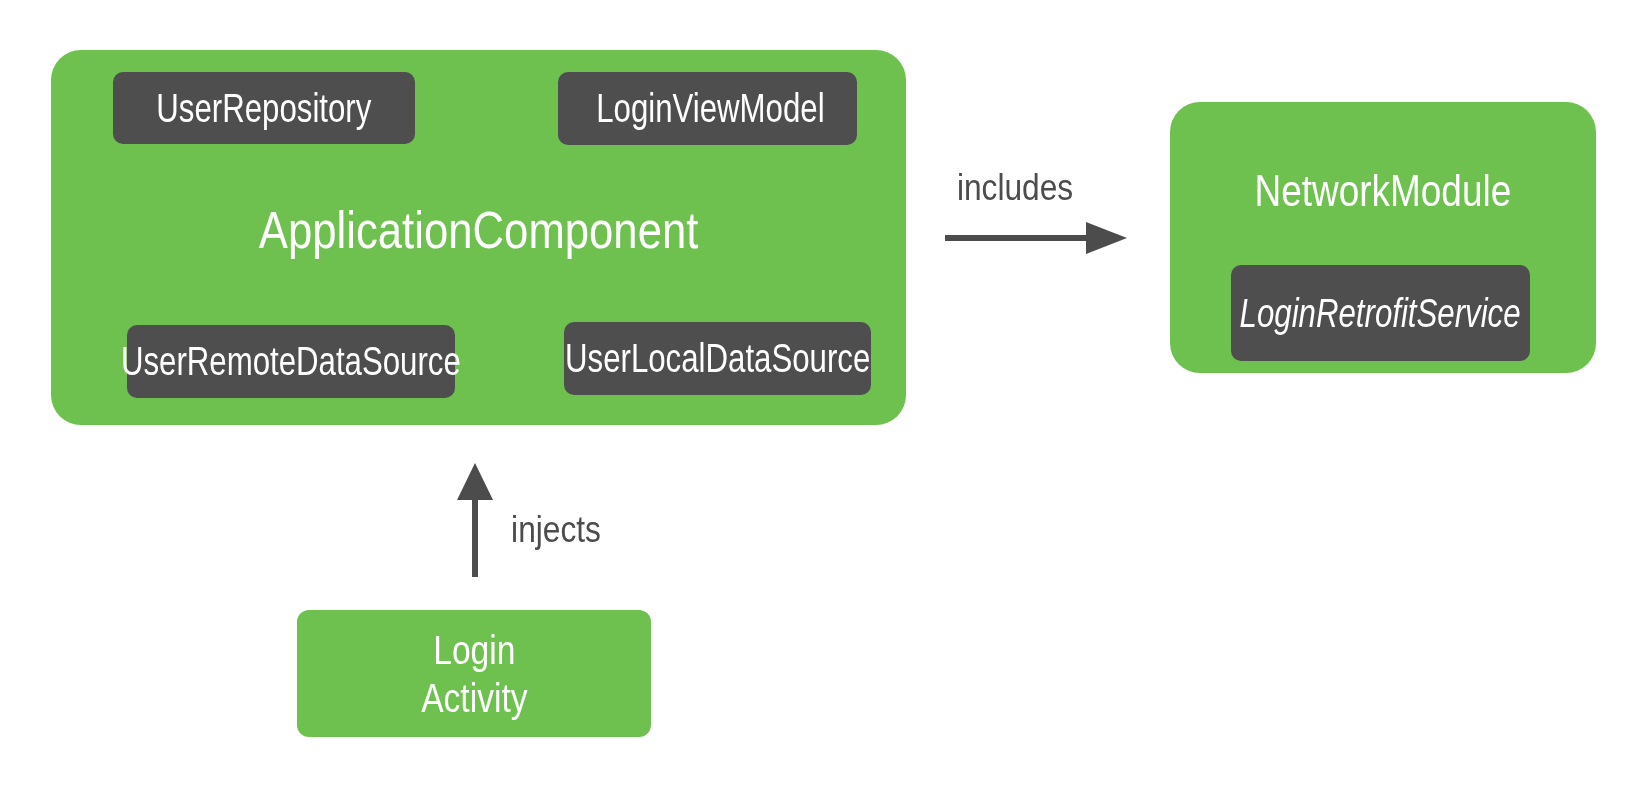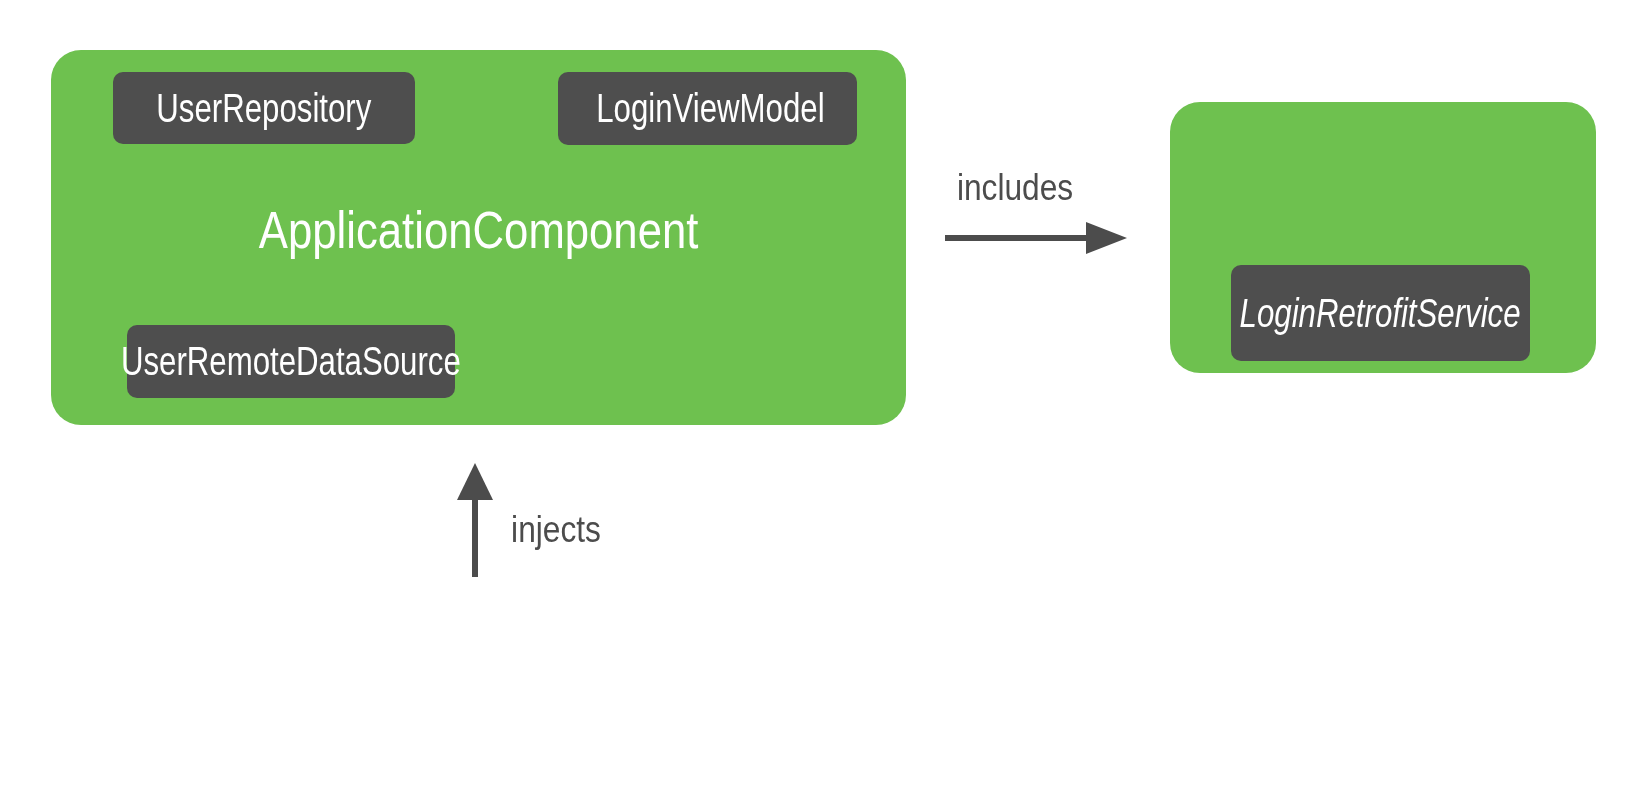--- a/index.html
+++ b/index.html
@@ -106,34 +106,46 @@
     </div>
     <div class="dark-box login-vm">
       <span class="cond80">LoginViewModel</span>
     </div>
     <div class="app-title">
       <span class="cond84">ApplicationComponent</span>
     </div>
     <div class="dark-box user-remote">
       <span class="cond80">UserRemoteDataSource</span>
     </div>
+    <div class="dark-box user-local">
+      <span class="cond80">UserLocalDataSource</span>
+    </div>
   </div>
 
   <div class="edge-label includes-label">
     <span class="cond88">includes</span>
   </div>
   <div class="includes-line"></div>
   <div class="includes-head"></div>
 
   <div class="green-box network-box">
+    <div class="net-title">
+      <span class="cond84">NetworkModule</span>
+    </div>
     <div class="dark-box retrofit">
       <span class="cond80">LoginRetrofitService</span>
     </div>
   </div>
 
   <div class="injects-head"></div>
   <div class="injects-line"></div>
   <div class="edge-label injects-label">
     <span class="cond88">injects</span>
   </div>
 
+  <div class="green-box login-activity">
+    <div class="lines cond84">
+      <div>Login</div>
+      <div>Activity</div>
+    </div>
+  </div>
 
 </div>
 
 </body></html>

